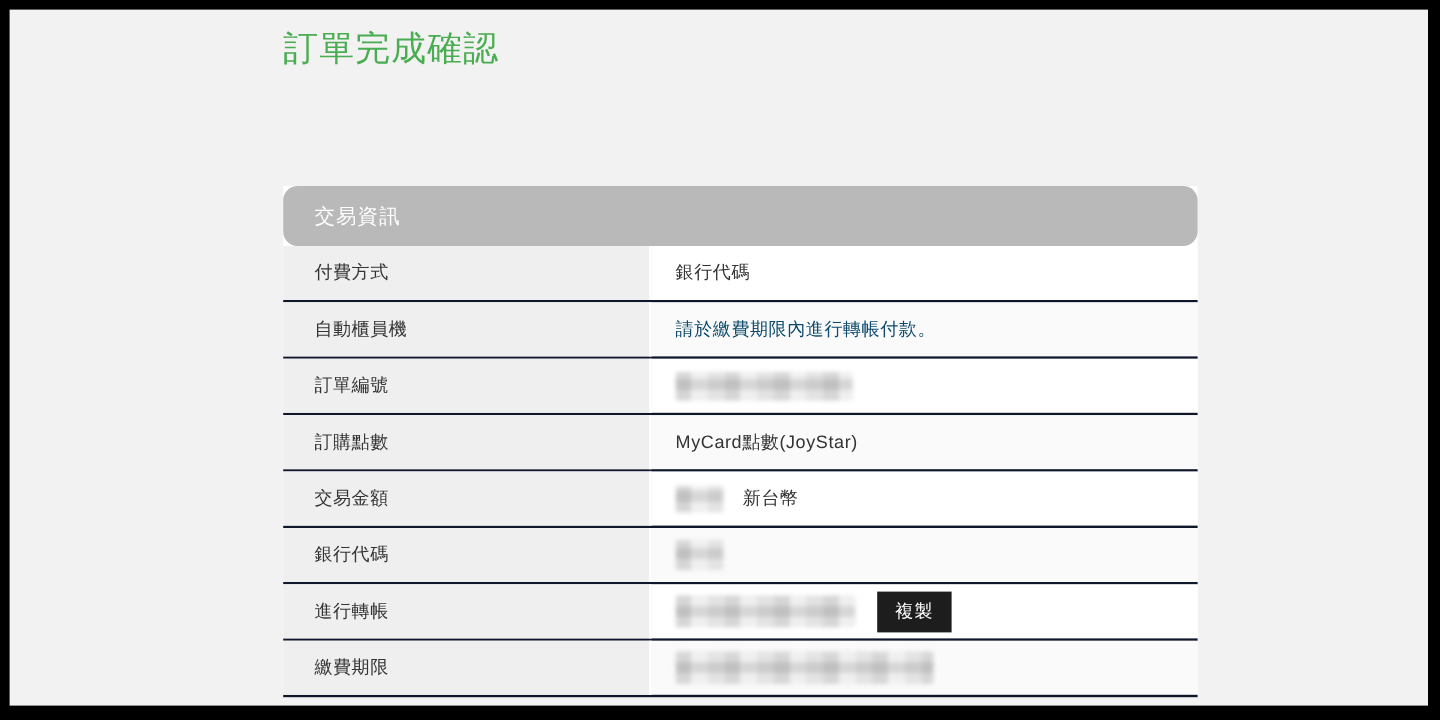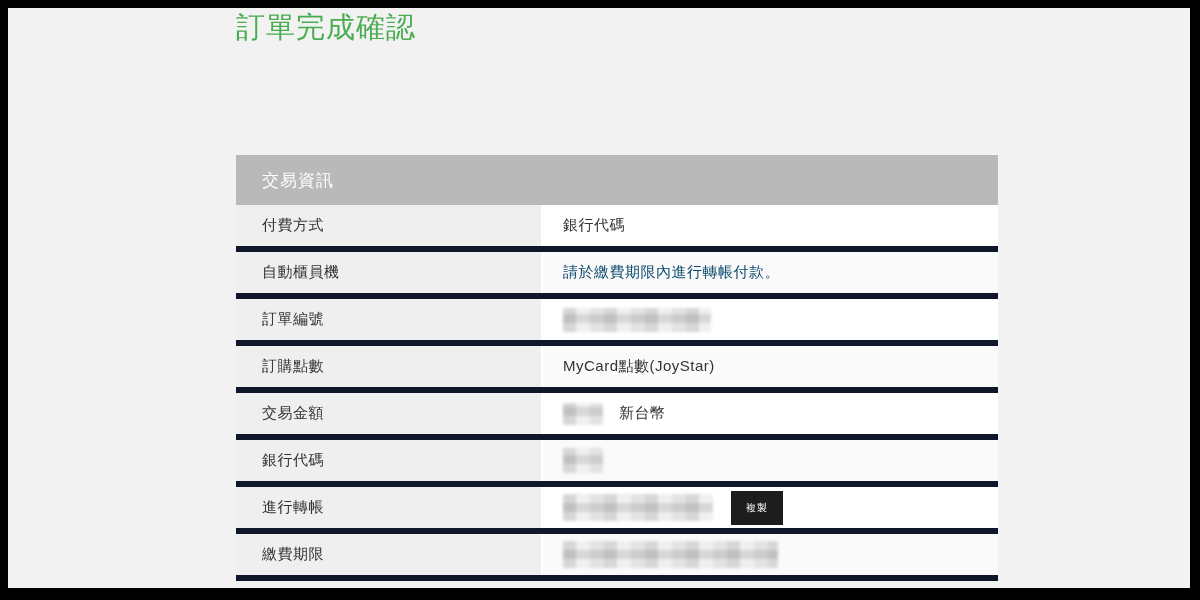--- a/index.html
+++ b/index.html
@@ -16,21 +16,21 @@
     left: 8px; top: 8px;
     width: 1182px; height: 580px;
     background: #f2f2f2;
   }
   .content {
     position: absolute;
     left: 228px; top: 0;
     width: 772px;
   }
   h1.page-title {
-    margin-top: 0;
+    margin-top: 14px;
     font-size: 29px;
     font-weight: 500;
     letter-spacing: 1px;
     color: #4aad52;
     line-height: 38px;
   }
   p.intro {
     margin-top: 20px;
     width: 758px;
     font-size: 16px;
@@ -47,25 +47,26 @@
   .tx-header {
     height: 50px;
     background: #b9b9b9;
     color: #fff;
     font-size: 17px;
     font-weight: 500;
     letter-spacing: 1px;
     display: flex;
     align-items: center;
     padding-left: 26px;
+    border-radius: 12px;
   }
   .tx-row {
     display: flex;
     height: 47px;
-    border-bottom: 6px solid #0f172a;
+    border-bottom: 2px solid #0f172a;
     background: #fff;
   }
   .tx-row:nth-child(odd) { background: #fafafa; }
   .tx-row .cell-label {
     width: 307px;
     flex: 0 0 307px;
     background: #efefef;
     border-right: 2px solid #fff;
     display: flex;
     align-items: center;
@@ -93,26 +94,26 @@
       repeating-linear-gradient(90deg, rgba(0,0,0,0.12) 0 13px, rgba(0,0,0,0.02) 13px 27px, rgba(0,0,0,0.07) 27px 41px),
       repeating-linear-gradient(0deg, rgba(255,255,255,0.55) 0 9px, rgba(0,0,0,0.05) 9px 18px);
     filter: blur(1.6px);
   }
   .redact-order   { width: 148px; }
   .redact-amount  { width: 40px; height: 22px; margin-right: 16px; }
   .redact-bank    { width: 40px; height: 25px; }
   .redact-account { width: 150px; height: 27px; margin-right: 18px; }
   .redact-deadline{ width: 215px; height: 27px; }
   .copy-button {
-    width: 52px;
+    width: 62px;
     height: 34px;
     background: #1d1d1d;
     color: #fff;
     border: none;
-    font-size: 10px;
+    font-size: 15px;
     font-family: "Liberation Sans", "DejaVu Sans", sans-serif;
     cursor: pointer;
     letter-spacing: 1px;
   }
 </style>
 </head>
 <body>
 
 <div class="page">
   <div class="content">

